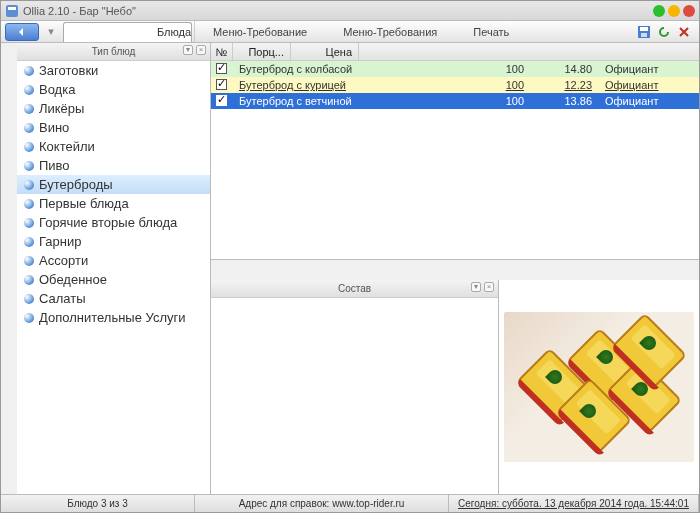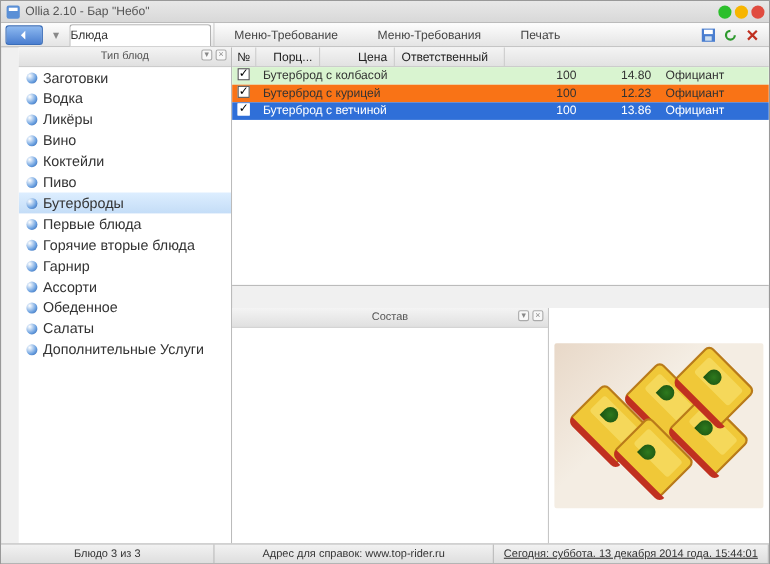--- a/index.html
+++ b/index.html
@@ -53,21 +53,21 @@
     width: 34px; height: 18px; margin:0 4px; border-radius:3px;
     background:linear-gradient(to bottom,#8db9f0,#4a7ed0);
     display:flex;align-items:center;justify-content:center;
     border:1px solid #3a6db8;
   }
   .nav-back svg { fill:#fff; width:10px;height:10px; }
   .nav-fwd { width:16px; display:flex;align-items:center;justify-content:center; color:#888;}
   .tab-active {
     flex:1; height:20px; margin:1px 2px 0 4px;
     background:#fff; border:1px solid #aaa; border-bottom:none;
-    border-radius:3px 3px 0 0; text-align:left; line-height:18px;
+    border-radius:3px 3px 0 0; text-align:right; line-height:18px;
   }
   .menu-area { flex:1; display:flex; align-items:center; }
   .menu-item { padding:0 18px; color:#444; cursor:default; }
   .tool-right { display:flex; align-items:center; gap:6px; padding-right:8px; }
   .tool-icon { width:14px;height:14px; display:inline-block; }
 
   .main-row { flex:1; display:flex; overflow:hidden;padding-left:16px; }
 
   .sidebar {
     width:194px; background:#fff; border-right:1px solid #bbb;
@@ -103,21 +103,21 @@
   }
   .gh { border-right:1px solid #ccc; padding:2px 6px; display:flex; align-items:center; }
   .col-chk { width:22px; justify-content:center;}
   .col-name { flex:1; }
   .col-port { width:58px; justify-content:flex-end;}
   .col-price { width:68px; justify-content:flex-end;}
   .col-resp { width:100px; }
   .grid-body { flex:1; overflow:auto; }
   .row { display:flex; height:16px; align-items:center; font-size:11px; }
   .row.even { background:#d9f4d0; }
-  .row.odd { background:#f97316; }
+  .row.odd { background:#fef9c3;text-decoration:underline; }
   .row.sel { background:#2f6fd8; color:#fff; }
   .cell { padding:0 6px; border-right:1px solid transparent; }
   .cell.chk { width:22px; text-align:center; padding:0;}
   .cell.name { flex:1; }
   .cell.port { width:58px; text-align:right;}
   .cell.price { width:68px; text-align:right;}
   .cell.resp { width:100px; }
   .row .cell.chk span {
     display:inline-block; width:11px;height:11px; background:#fff;
     border:1px solid #555; position:relative;
@@ -283,21 +283,20 @@
         </div>
     </div>
 
     <div class="right-col">
 
       <div class="grid-area">
         <div class="grid-header">
           <div class="gh col-chk">№</div>
           <div class="gh col-port">Порц...</div>
           <div class="gh col-price">Цена</div>
-          <div class="gh col-resp">Ответственный</div>
         </div>
         <div class="grid-body" id="grid-body">
             <div class="row even">
               <div class="cell chk"><span></span></div>
               <div class="cell name">Бутерброд с колбасой</div>
               <div class="cell port">100</div>
               <div class="cell price">14.80</div>
               <div class="cell resp">Официант</div>
             </div>
             <div class="row odd">

